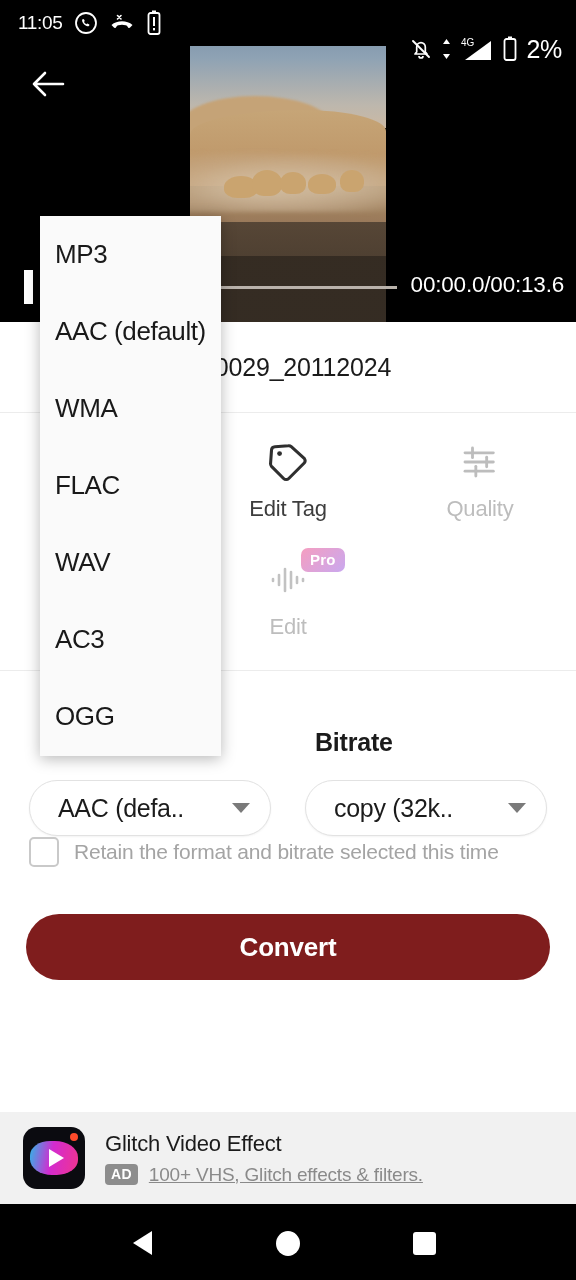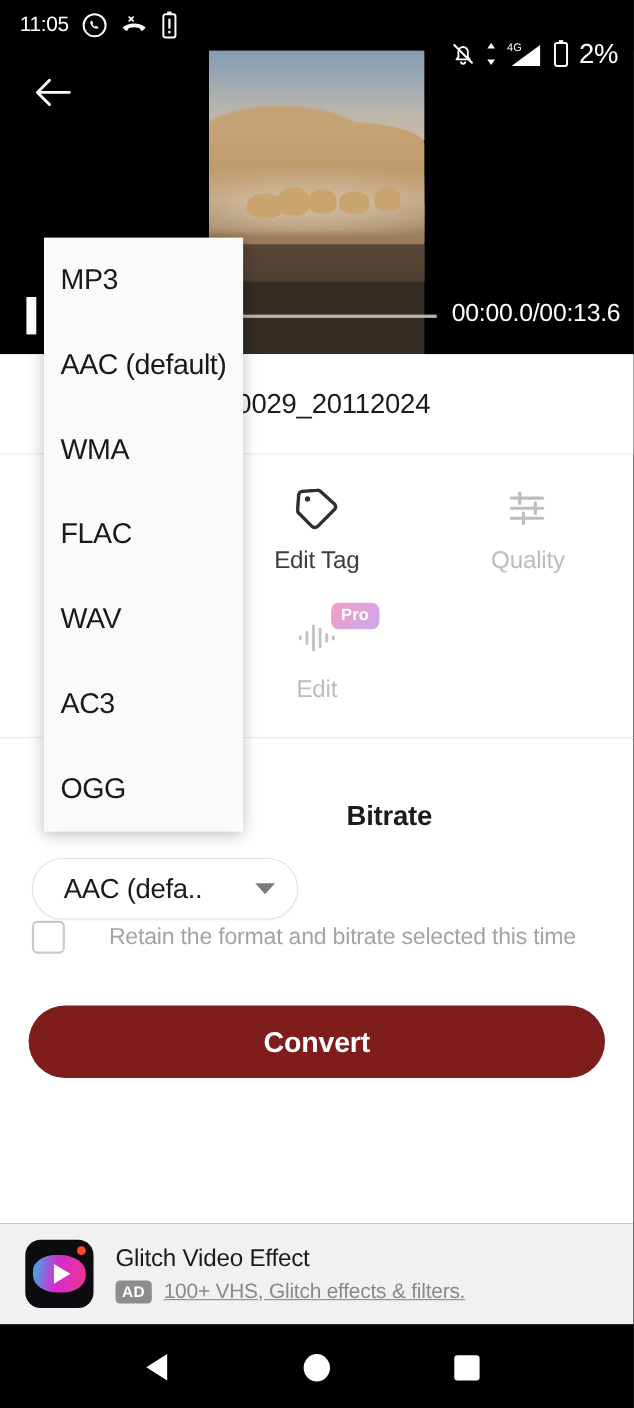--- a/index.html
+++ b/index.html
@@ -145,21 +145,21 @@
   #sel-format{ left:29px; top:110px; width:242px;align-items:center; }
   #sel-bitrate{ left:305px; top:110px; width:242px; }
   .caret{
     width:0; height:0; border-left:9px solid transparent;
     border-right:9px solid transparent; border-top:10px solid #7a7a7a;
   }
 
   
   #retain-row{
     position:absolute; top:508px; left:29px; width:520px; height:44px;
-    display:flex; align-items:center; gap:40px;
+    display:flex; align-items:center; gap:15px;
   }
   #retain-box{
     width:30px; height:30px; border:2px solid #c9c9c9; border-radius:5px;
     background:#fff;
   }
   #retain-label{ font-size:21px; color:#a4a4a4; letter-spacing:-0.2px; }
 
   
   #convert-button{
     position:absolute; top:592px; left:26px; width:524px; height:66px;
@@ -326,20 +326,24 @@
 
   <div id="selectors">
     <div class="sel-label" id="label-format">Format</div>
     <div class="sel-label" id="label-bitrate">Bitrate</div>
 
     <div class="sel-box" id="sel-format">
       <span>AAC (defa..</span>
       <i class="caret"></i>
     </div>
 
+    <div class="sel-box" id="sel-bitrate">
+      <span>copy (32k..</span>
+      <i class="caret"></i>
+    </div>
   </div>
 
   <div id="retain-row">
     <div id="retain-box"></div>
     <div id="retain-label">Retain the format and bitrate selected this time</div>
   </div>
 
   <button id="convert-button">Convert</button>
 </div>
 

